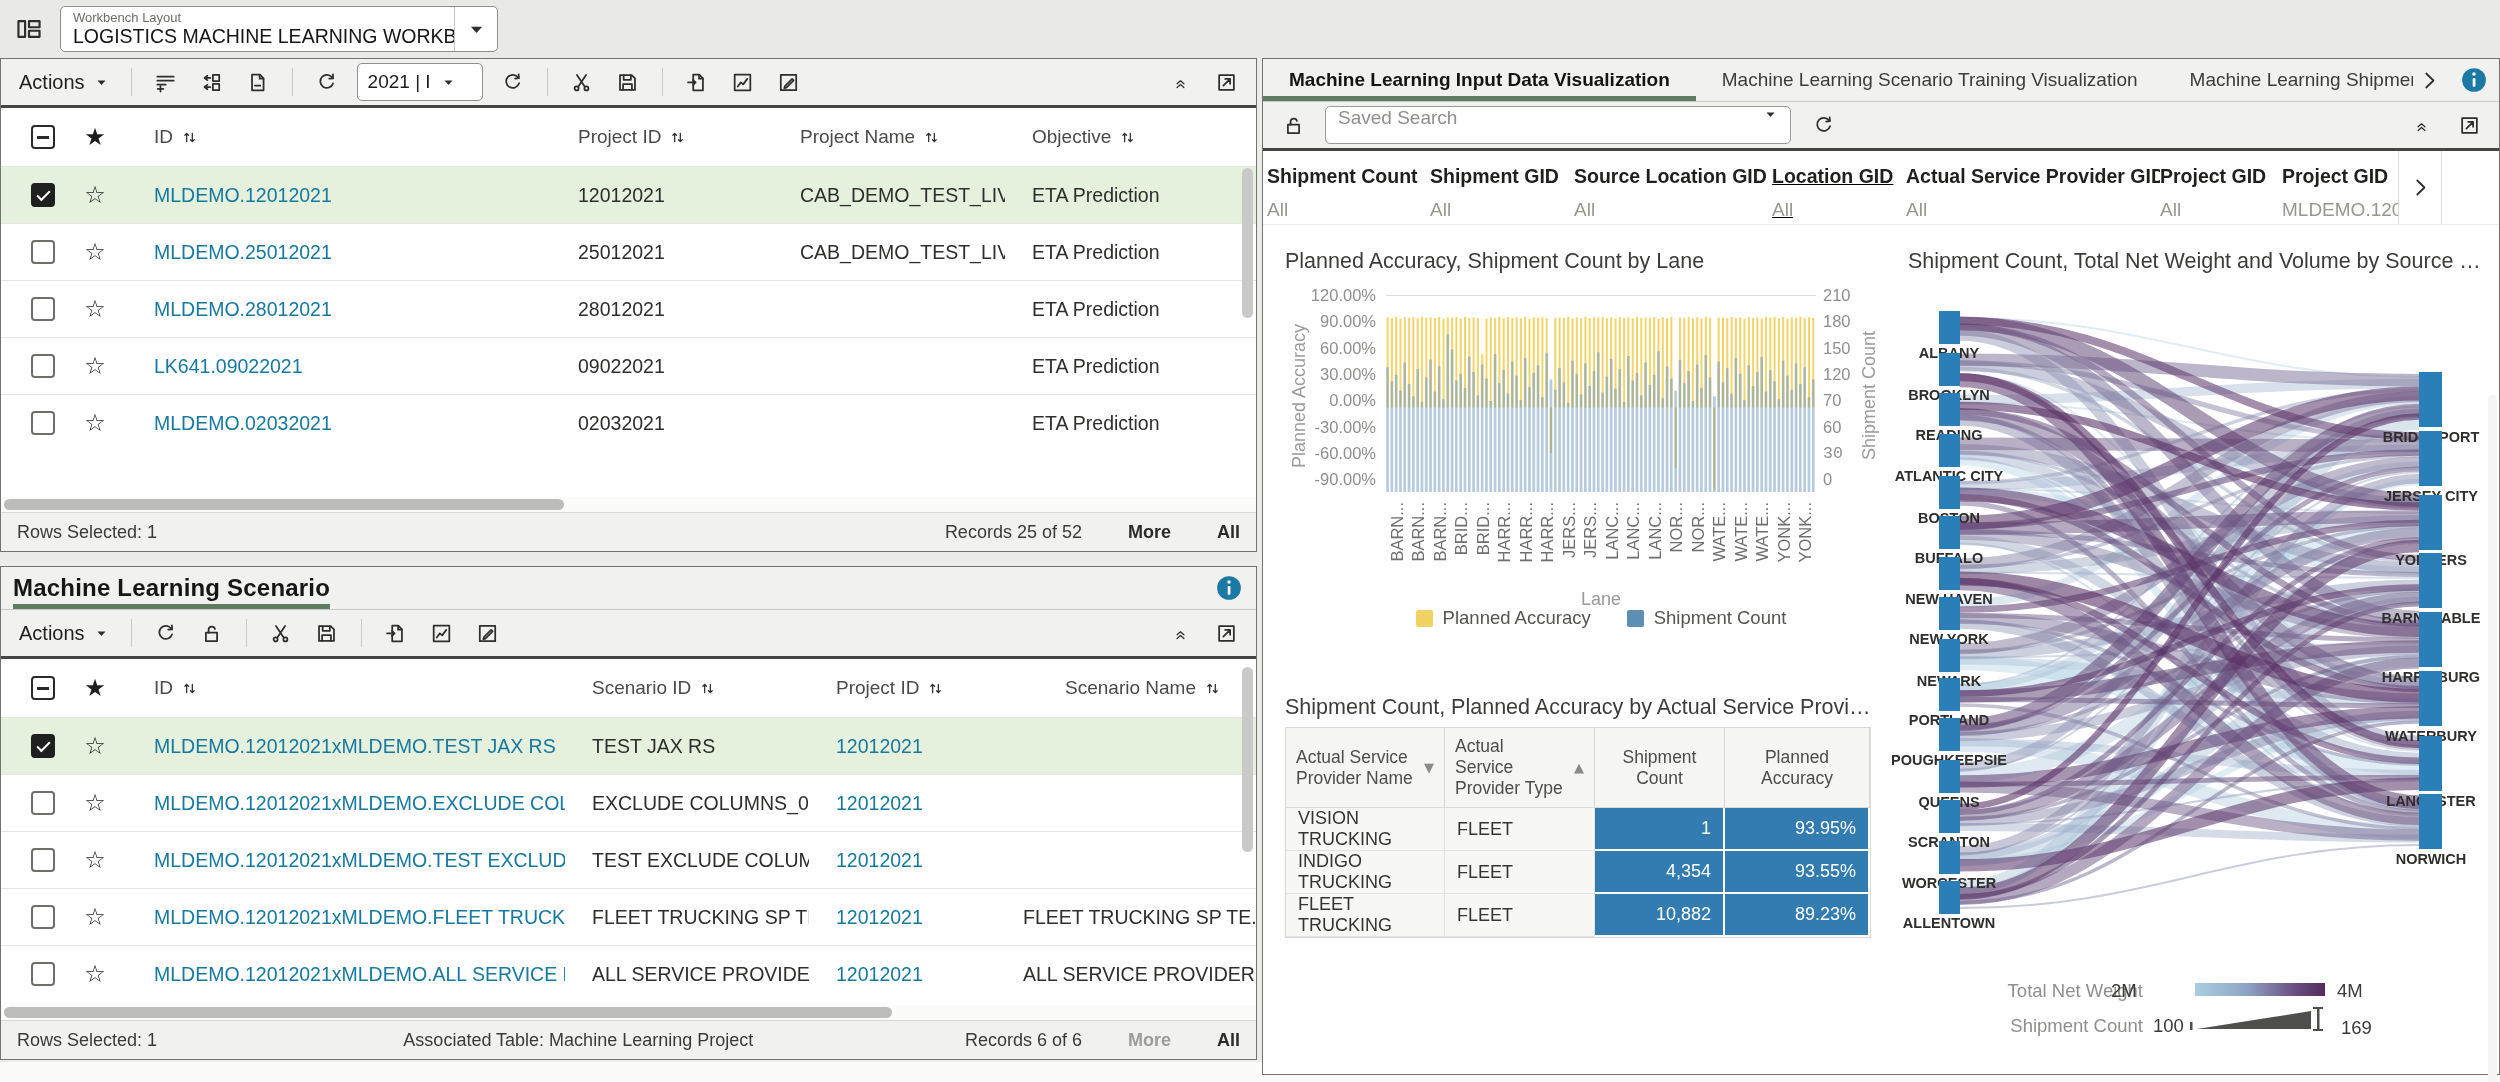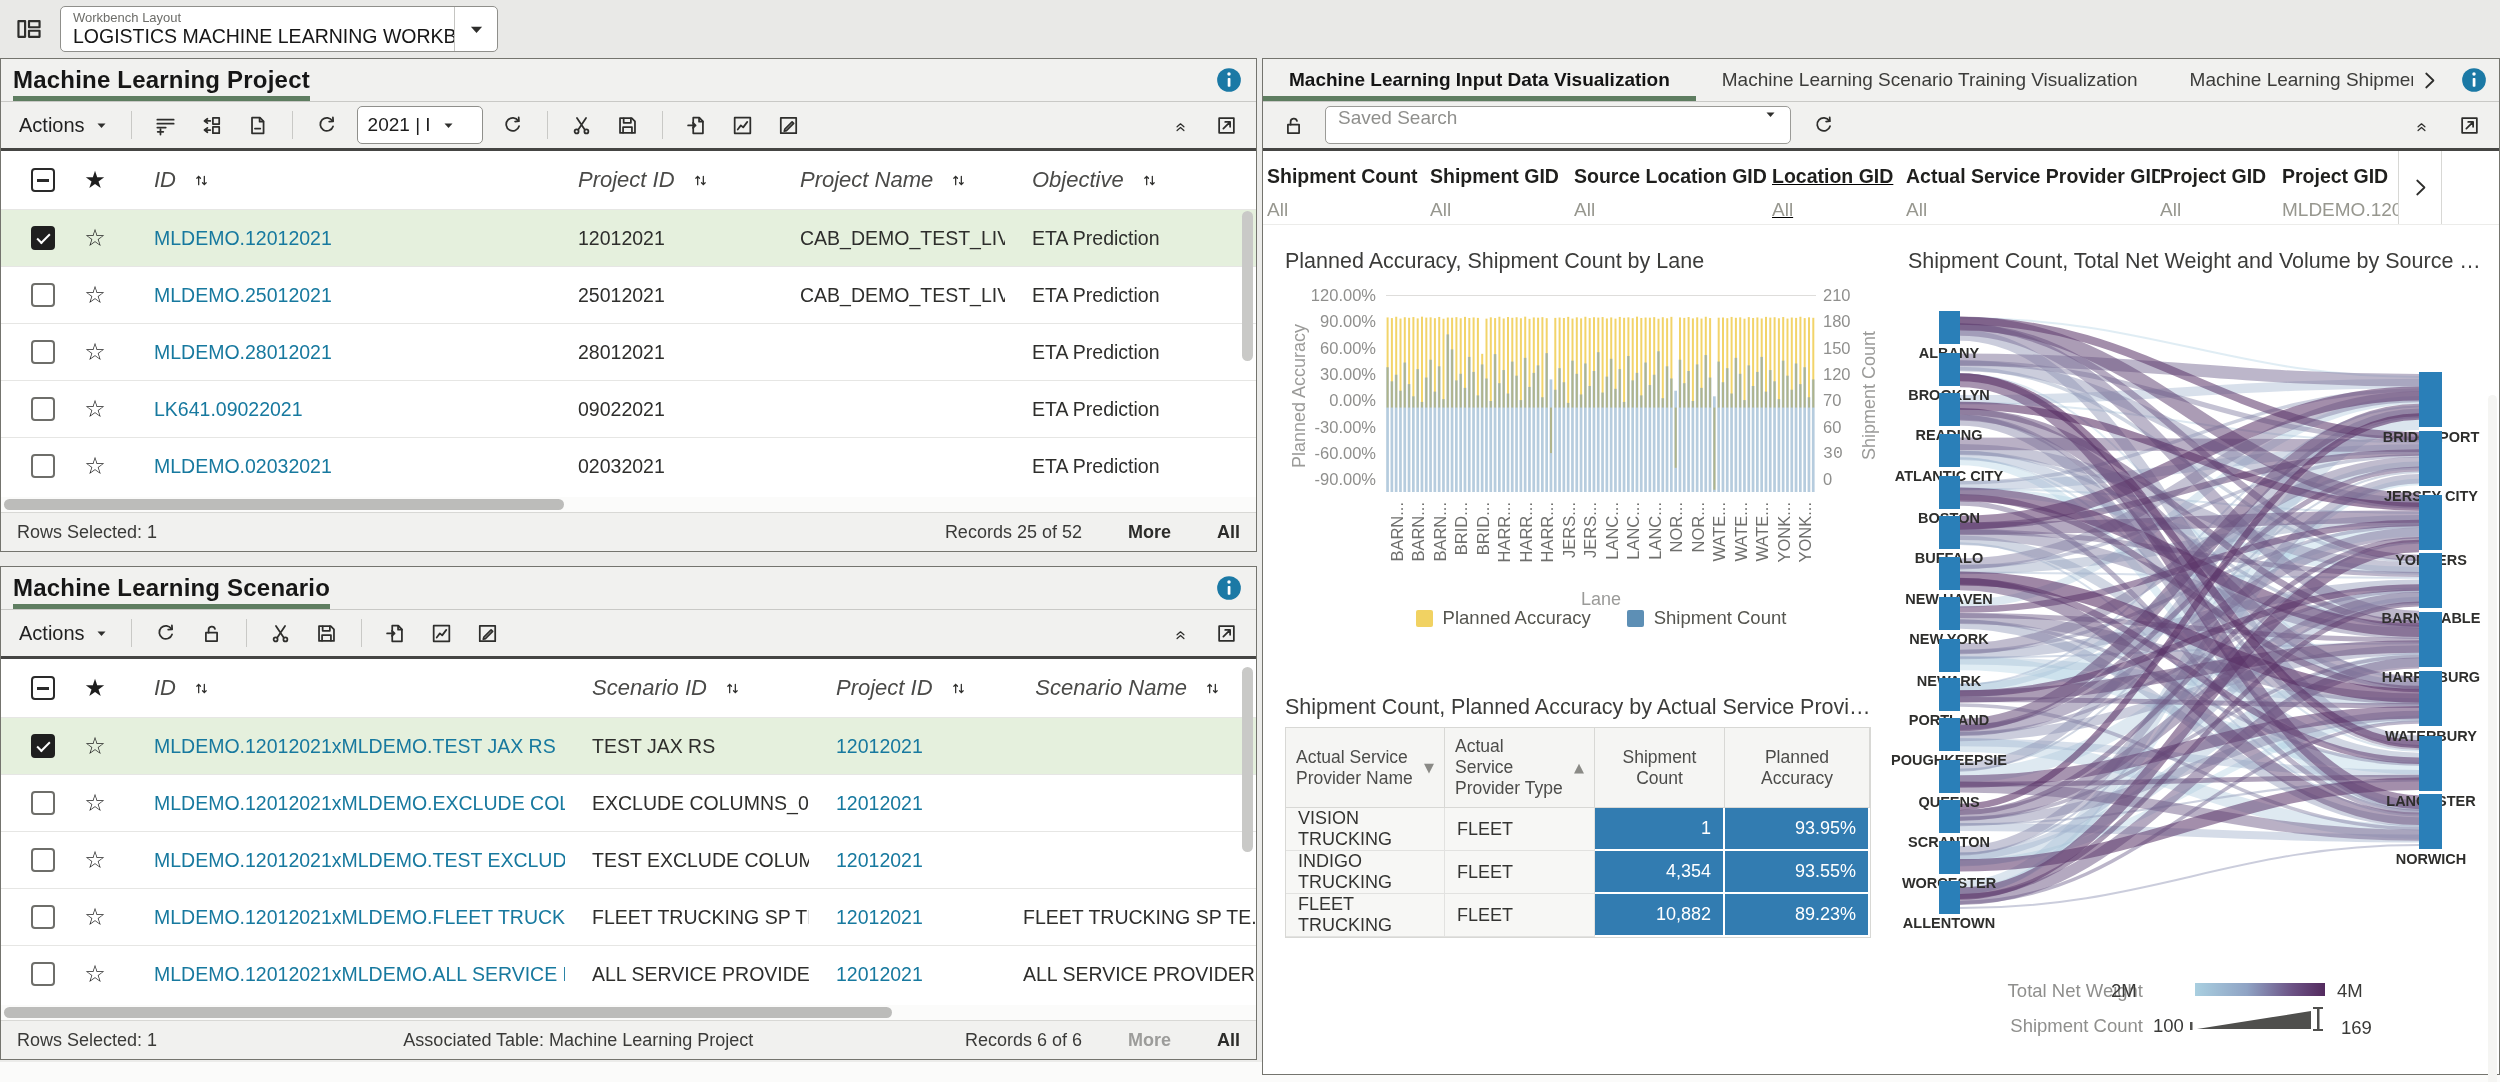--- a/index.html
+++ b/index.html
@@ -37,21 +37,21 @@
   .push{margin-left:auto;}
   .year-combo{height:36px;min-width:104px;background:#fff;border:1.5px solid #8f8f8b;border-radius:5px;display:flex;align-items:center;gap:10px;padding:0 10px;font-size:19px;color:#1d1d1d;}
   .dark-rule{height:3px;background:#454543;flex:0 0 auto;}
   
   .tbl{background:#fff;flex:1;position:relative;overflow:hidden;}
   .grid-row{display:grid;align-items:center;height:56px;border-top:1px solid #e6e6e4;background:#fff;}
   .grid-head{display:grid;align-items:center;height:58px;background:#fff;}
   .pj{grid-template-columns:62px 64px 424px 222px 232px 1fr;}
   .sc{grid-template-columns:62px 64px 438px 244px 214px 1fr;}
   .grid-row.sel{background:#e5f0dd;}
-  .hcell{display:flex;align-items:center;gap:18px;font-size:22px;color:#4a4a48;font-style:italic;}
+  .hcell{display:flex;align-items:center;gap:9px;font-size:19px;color:#4a4a48;}
   .cell{font-size:19.5px;color:#2e2e2c;white-space:nowrap;overflow:hidden;}
   .pad{padding-left:27px;}
   .cb-col{display:flex;justify-content:flex-end;padding-right:8px;}
   .star-col{display:flex;justify-content:center;}
   .link{color:#17799f;}
   .cb{width:24px;height:24px;border:2px solid #6e6e6a;border-radius:4px;background:#fff;display:flex;align-items:center;justify-content:center;box-sizing:border-box;}
   .cb.on{background:#1f1f1f;border-color:#1f1f1f;}
   .cb.on::after{content:"";width:11px;height:5px;border-left:2.6px solid #fff;border-bottom:2.6px solid #fff;transform:rotate(-45deg) translate(1px,-1px);}
   .cb.ind{border-color:#2a2a2a;}
   .cb.ind::after{content:"";width:12px;border-bottom:3px solid #2a2a2a;}
@@ -132,31 +132,20 @@
           <span class="ic">
             <svg viewBox="0 0 18 18">
               <path class="f" d="M4.2 6.6h9.6L9 12z"></path>
             </svg>
           </span>
         </div>
     </div>
   </div>
 
   <section class="panel" id="panel-project">
-    <header class="p-head">
-      <h2 class="p-title">Machine Learning Project</h2>
-      <span class="spacer"></span>
-      <span class="ic info-ic">
-          <svg viewBox="0 0 18 18">
-            <circle class="f-info" cx="9" cy="9" r="8.2"></circle>
-            <rect x="8.1" y="7.6" width="1.9" height="6" rx="0.5" fill="#fff" stroke="none"></rect>
-            <circle cx="9" cy="4.8" r="1.2" fill="#fff" stroke="none"></circle>
-          </svg>
-        </span>
-    </header>
     <div class="p-toolbar">
       <button class="actions-btn">
           <span>Actions</span>
           <span class="ic sm">
             <svg viewBox="0 0 18 18">
               <path class="f" d="M4.2 6.6h9.6L9 12z"></path>
             </svg>
           </span>
         </button>
       <span class="tsep"></span>

